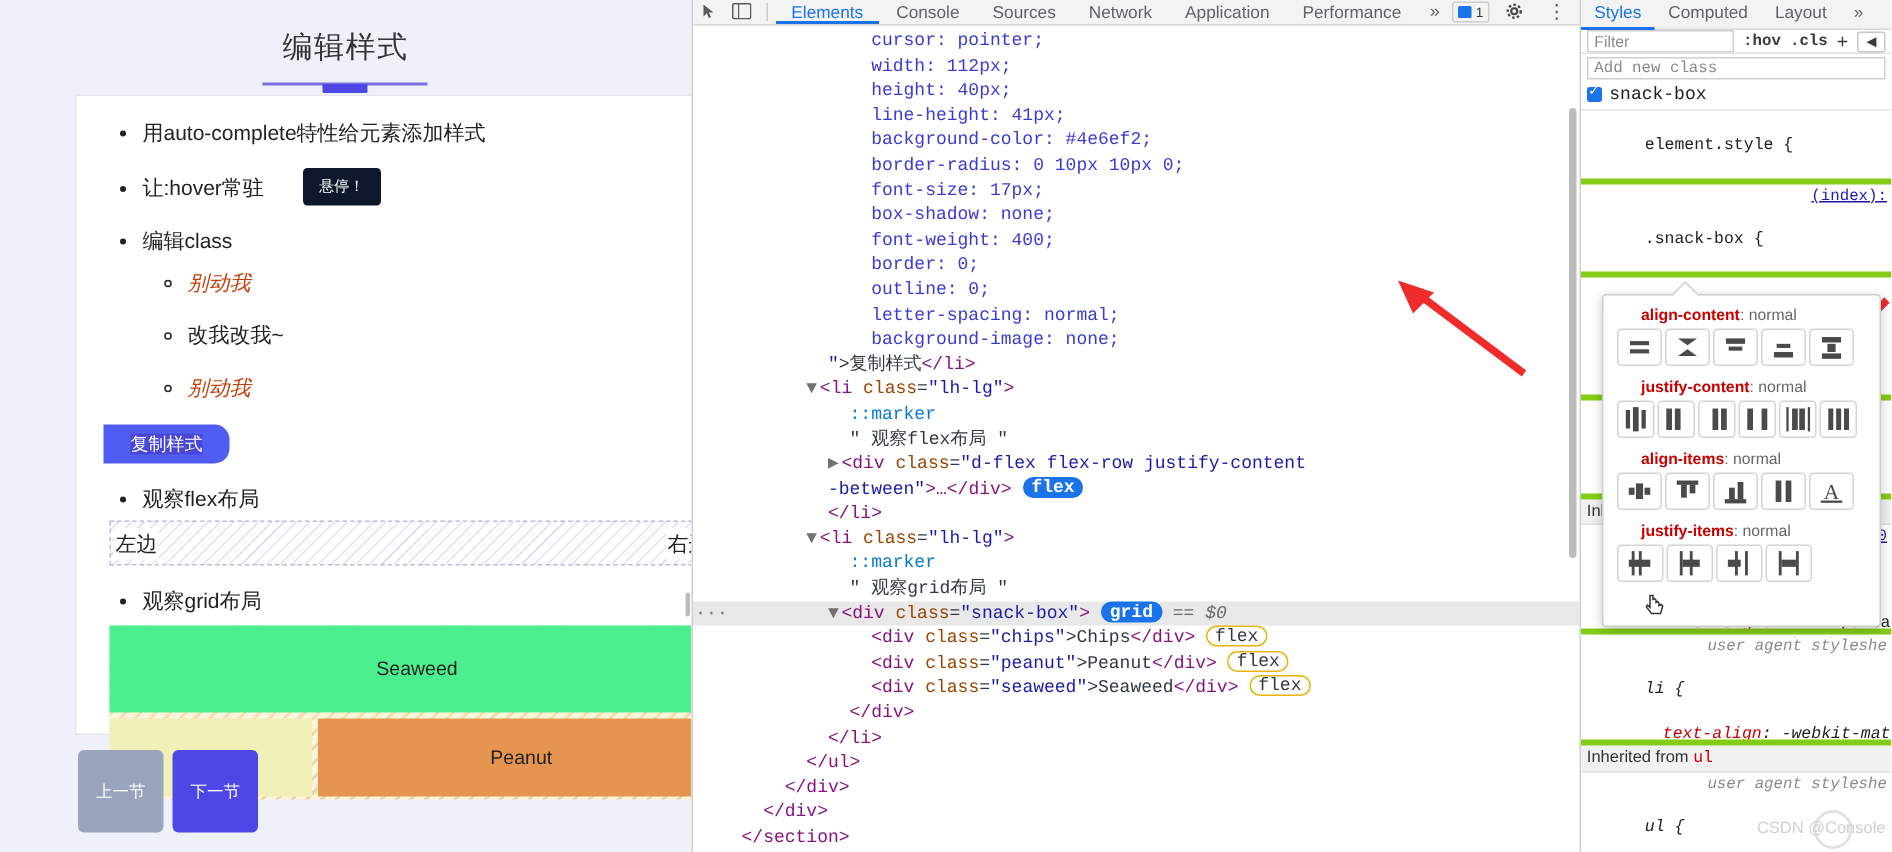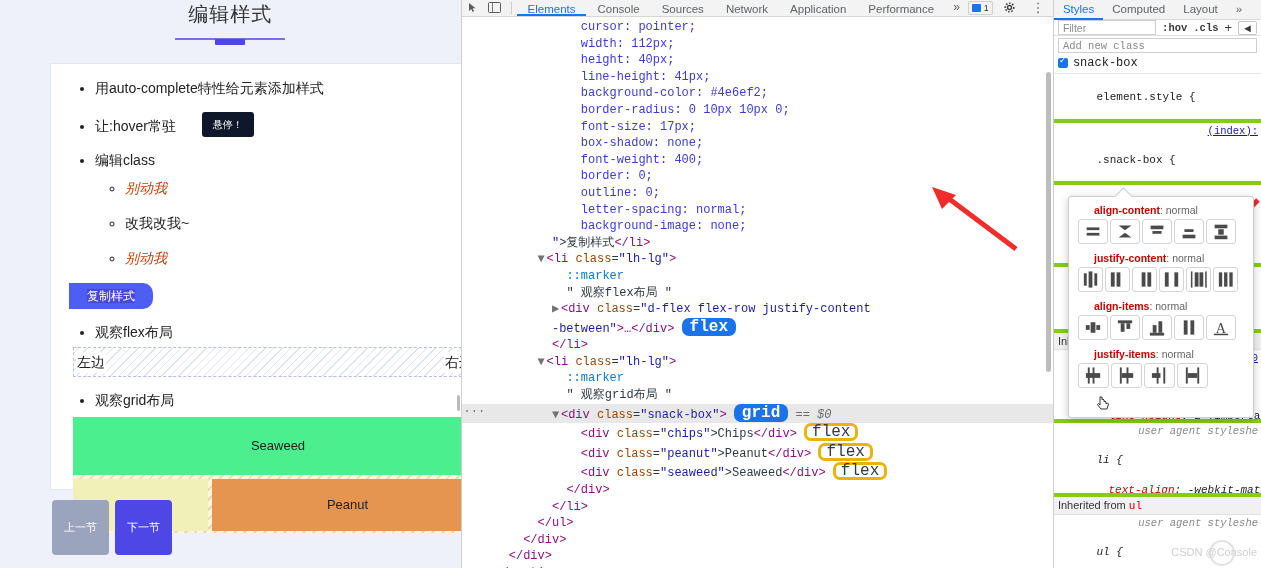--- a/index.html
+++ b/index.html
@@ -11,21 +11,21 @@
     font-size:13px;
   }
   .screen { position:relative; width:1261px; height:568px; display:flex; }
 
   
   .page {
     width:567px; height:568px; background:#eef1fa;
     position:relative; overflow:hidden;
   }
   .page-title {
-    text-align:center; font-size:20px; color:#333; padding-top:1px;
+    text-align:center; font-size:20px; color:#333; padding-top:18px;
     letter-spacing:1px;
   }
   .title-rule { width:110px; height:2px; background:#7b6fe0; margin:10px auto 0; position:relative; }
   .title-rule:after{
     content:""; position:absolute; left:50%; transform:translateX(-50%);
     top:1px; width:30px; height:6px; background:#4e46e5; border-radius:1px;
   }
   .card {
     position:absolute; left:50px; top:63px; width:450px; height:427px;
     background:#fff; border:1px solid #e6e6ef;
@@ -104,22 +104,22 @@
   .dom .row-sel { background:#e8e8e8; }
   .tagc { color:#881280; }
   .attrn { color:#994500; }
   .attrv { color:#1a1aa6; }
   .punc { color:#303942; }
   .prop { color:#3b3bd1; }
   .txt  { color:#303942; }
   .marker { color:#0b7ad1; }
   .dollar { color:#6b6b6b; font-style:italic; }
   .badge-pill {
-    display:inline-block; font-size:16px; line-height:12px; padding:0 5px;
-    border:3px solid #eab308; border-radius:7px; color:#303942; background:#fff;
+    display:inline-block; font-size:12px; line-height:12px; padding:0 5px;
+    border:1px solid #eab308; border-radius:7px; color:#303942; background:#fff;
     vertical-align:1px; font-family:"Liberation Mono", monospace;
   }
   .badge-pill.on { background:#1a73e8; color:#fff; border-color:#1a73e8; font-weight:bold; }
   .tri { display:inline-block; width:9px; color:#727272; }
   .dots { position:absolute; left:2px; color:#777; }
   .dom-scroll { position:absolute; right:2px; top:72px; width:5px; height:300px; background:#bdbdbd; border-radius:3px; }
 
   
   .arrow { position:absolute; pointer-events:none; }
 

